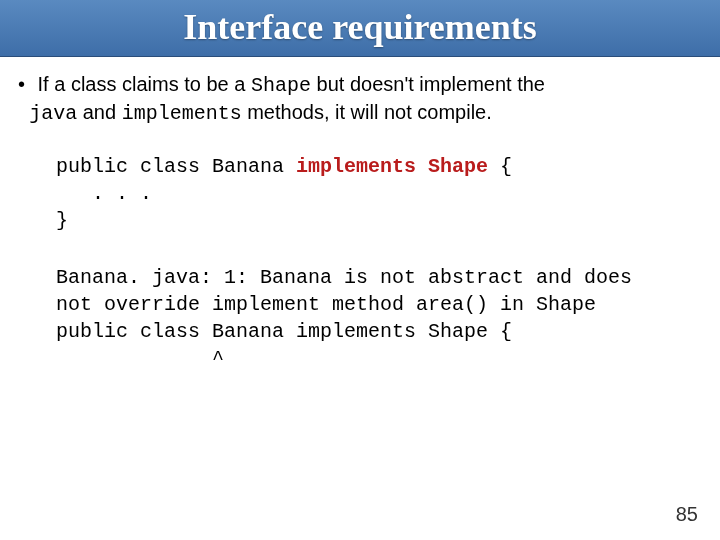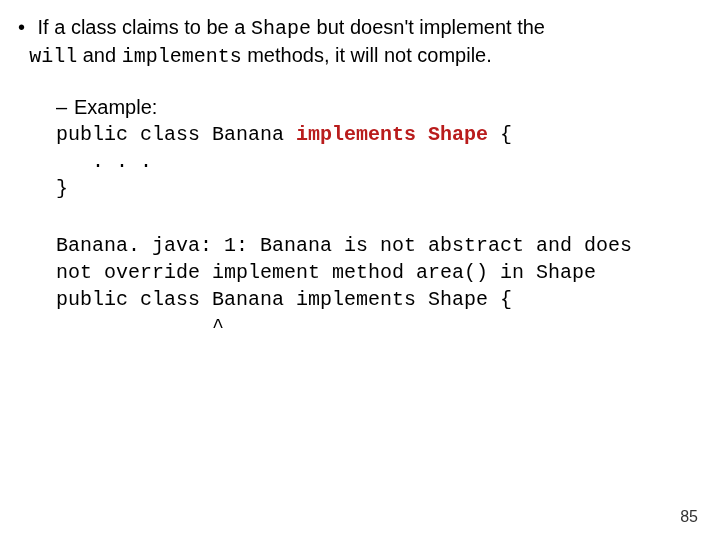--- a/index.html
+++ b/index.html
@@ -8,36 +8,38 @@
   .title{font-family:Georgia,'Times New Roman',serif;font-weight:bold;font-size:36px;color:#fff;text-align:center;text-shadow:0 1px 2px rgba(0,0,0,.35)}
   .body{padding:14px 2px 0 18px}
   .bullet{font-size:20px;line-height:1.35;margin-bottom:26px}
   .bullet .dot{display:inline-block;width:14px}
   .mono{font-family:"Courier New",Courier,monospace}
   .sub{margin-left:38px;margin-bottom:30px}
   .sub-label{font-size:20px}
   .dash{display:inline-block;width:18px}
   .code{font-family:"Courier New",Courier,monospace;font-size:20px;line-height:1.35;white-space:pre;margin-left:0;margin-top:2px}
   .kw{color:#b91c1c;font-weight:bold}
-  .slidenum{position:absolute;right:22px;bottom:14px;font-size:16px;color:#333}
+  .slidenum{position:absolute;right:22px;bottom:14px;font-size:20px;color:#333}
 </style>
 </head>
 <body>
 <div class="slide">
 
+  <div class="titlebar">
+    <div class="title">Interface requirements</div>
+  </div>
 
   <div class="body">
 
     <div class="bullet">
       <span class="dot">•</span><span> If a class claims to be a </span><span class="mono">Shape</span><span> but doesn't implement the</span><br>
-      &nbsp;&nbsp;<span class="mono">will</span><span> and </span><span class="mono">implements</span><span> methods, it will not compile.</span>
+      &nbsp;&nbsp;<span class="mono">java</span><span> and </span><span class="mono">implements</span><span> methods, it will not compile.</span>
     </div>
 
     <div class="sub">
-      <div class="sub-label"><span class="dash">–</span><span>Example:</span></div>
       <div class="code"><span>public class Banana </span><span class="kw">implements Shape</span><span> {</span>
 <span>   . . .</span>
 <span>}</span></div>
     </div>
 
     <div class="sub">
       <div class="code"><span>Banana. java: 1: Banana is not abstract and does</span>
 <span>not override implement method area() in Shape</span>
 <span>public class Banana implements Shape {</span>
 <span>             ^</span></div>

